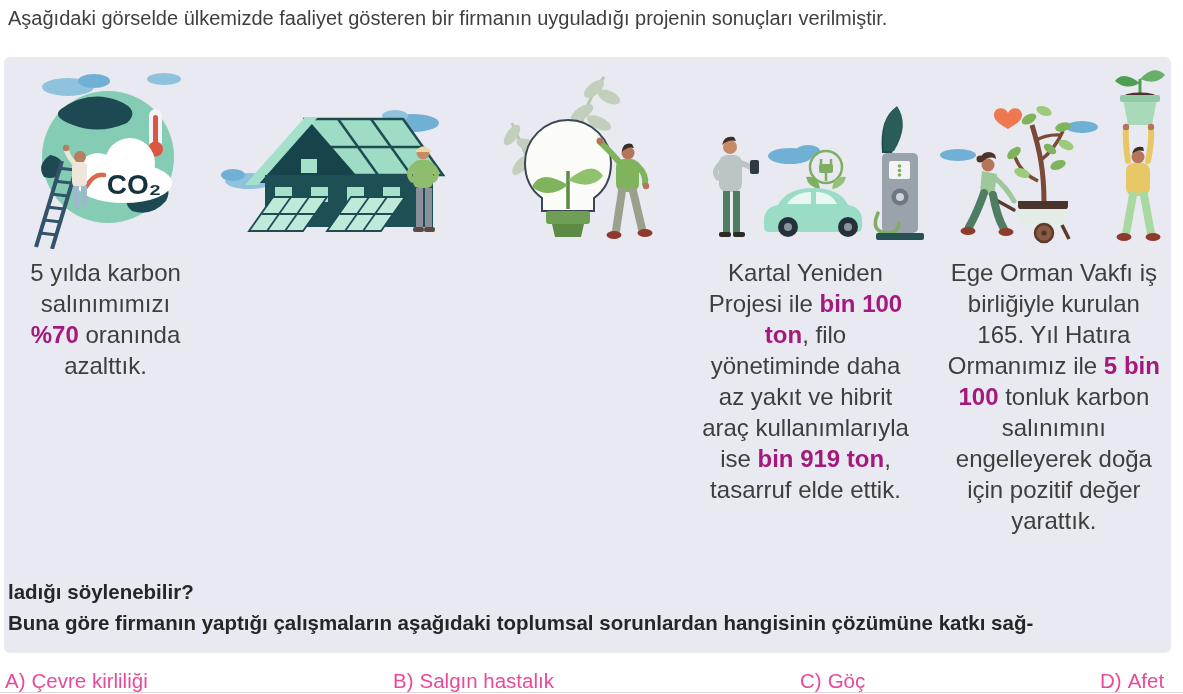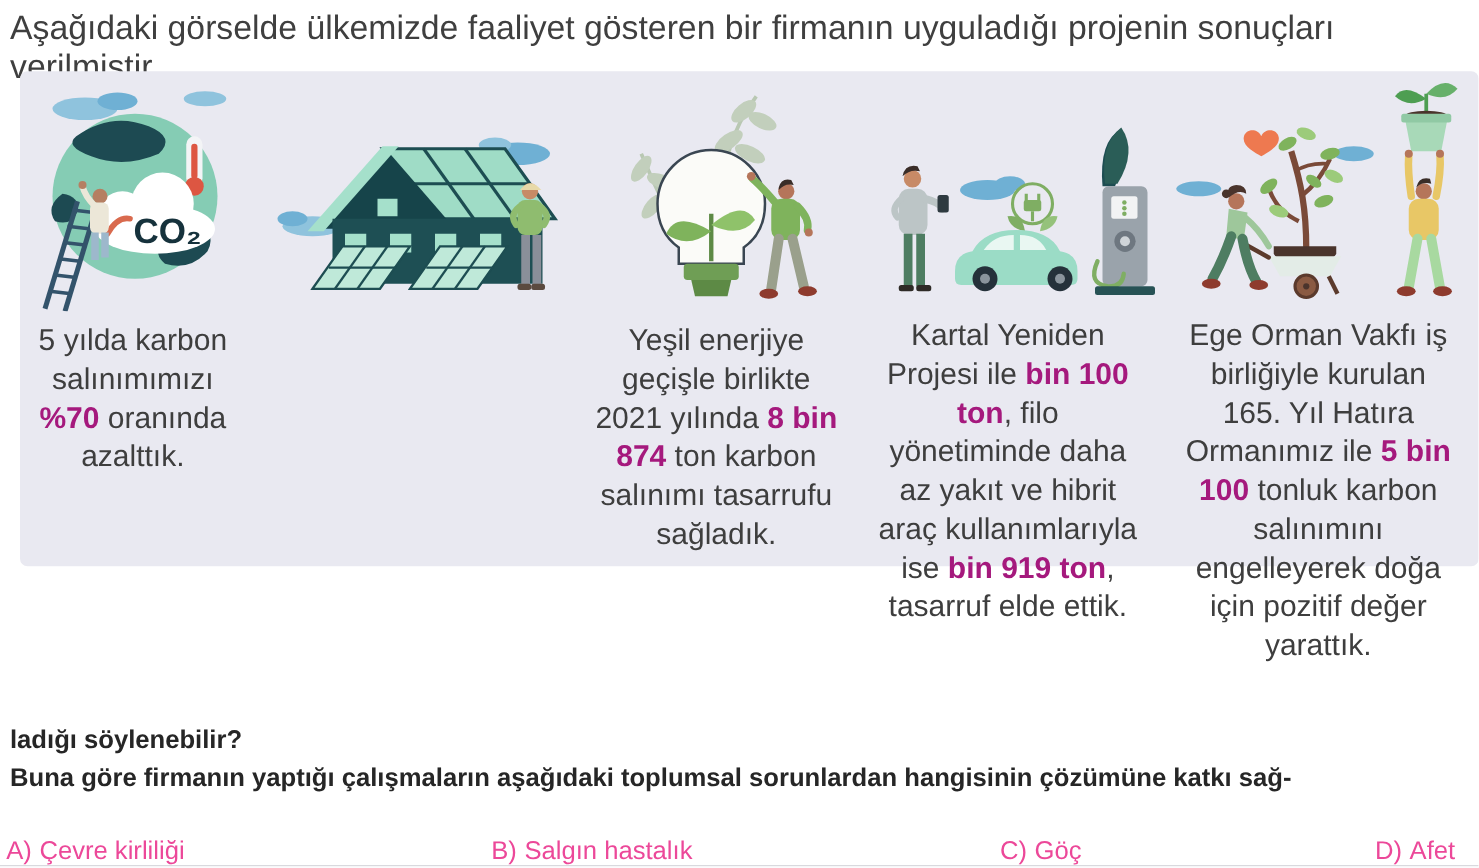--- a/index.html
+++ b/index.html
@@ -2,25 +2,25 @@
 <html><head>
 <meta charset="utf-8">
 <style>
   html,body { margin:0; padding:0; background:#ffffff; }
   .page {
     position:relative; width:1183px; height:694px; background:#ffffff;
     font-family:"Liberation Sans", sans-serif; overflow:hidden;
   }
   .intro {
     position:absolute; top:7px; left:8px; width:1170px;
-    font-size:27px; color:#3f3f3f;
+    font-size:20px; color:#3f3f3f;
   }
   .panel {
-    position:absolute; top:57px; left:16px; width:1167px; height:396px;
-    background:#e9e9f1; border-radius:6px; display:flex;justify-content:flex-end;
+    position:absolute; top:57px; left:4px; width:1167px; height:596px;
+    background:#e9e9f1; border-radius:6px; display:flex;
   }
   .card { display:flex; flex-direction:column; align-items:center; }
   .card.c1 { flex:0 0 17.4%; }
   .card.c2 { flex:0 0 21.6%; }
   .card.c3 { flex:0 0 19.4%; }
   .card.c4 { flex:0 0 19.6%; }
   .card.c5 { flex:0 0 22.0%; }
   .card-illus { height:192px; width:100%; display:flex; align-items:flex-end; justify-content:center; }
   .card-text {
     font-size:24px; line-height:31px; text-align:center; color:#3e3e3e; margin-top:8px;
@@ -166,21 +166,20 @@
           <path d="M156 89 q2 -8 10 -6 l2 4 q-7 -2 -12 4 z" fill="#3a2d28"></path>
           <rect x="150" y="98" width="23" height="33" rx="8" fill="#7fb35c"></rect>
           <path d="M171 104 q10 10 8 19" stroke="#7fb35c" stroke-width="6" fill="none" stroke-linecap="round"></path>
           <circle cx="180" cy="125" r="3.2" fill="#b5755a"></circle>
           <path d="M156 130 l-6 40" stroke="#9aa08c" stroke-width="8" stroke-linecap="round"></path>
           <path d="M167 130 l9 38" stroke="#9aa08c" stroke-width="8" stroke-linecap="round"></path>
           <ellipse cx="148" cy="174" rx="7.5" ry="4" fill="#8e3b2e"></ellipse>
           <ellipse cx="179" cy="172" rx="7.5" ry="4" fill="#8e3b2e"></ellipse>
         </svg>
       </div>
-      <div class="card-text"><span>Yeşil enerjiye geçişle birlikte 2021 yılında </span><span class="hl">8 bin 874</span><span> ton karbon salınımı tasarrufu sağladık.</span></div>
     </div>
 
     <div class="card c4">
       <div class="card-illus">
         <svg width="240" height="188" viewBox="0 0 240 188">
           <ellipse cx="104" cy="95" rx="22" ry="8" fill="#6fb0d4"></ellipse>
           <ellipse cx="122" cy="90" rx="12" ry="6" fill="#6fb0d4"></ellipse>
           <circle cx="44" cy="86" r="7" fill="#c78a66"></circle>
           <path d="M36 84 q2 -10 12 -8 l2 4 q-8 -2 -14 4 z" fill="#3a2d28"></path>
           <rect x="33" y="94" width="23" height="37" rx="8" fill="#bcc5c6"></rect>

